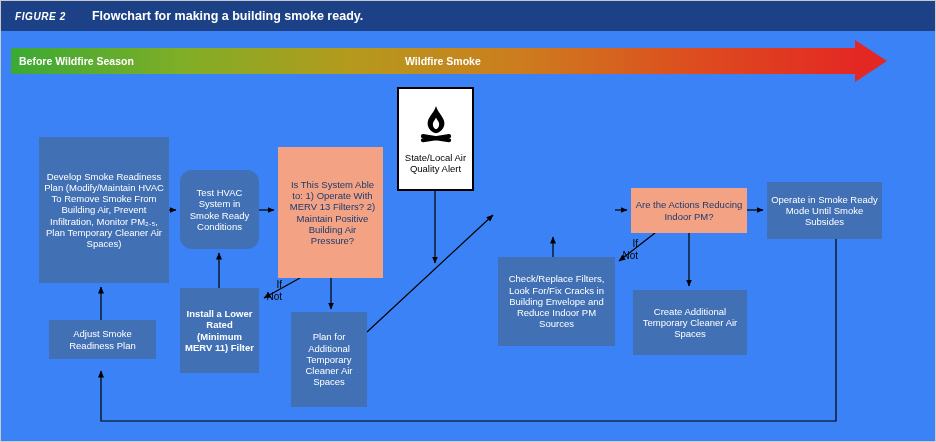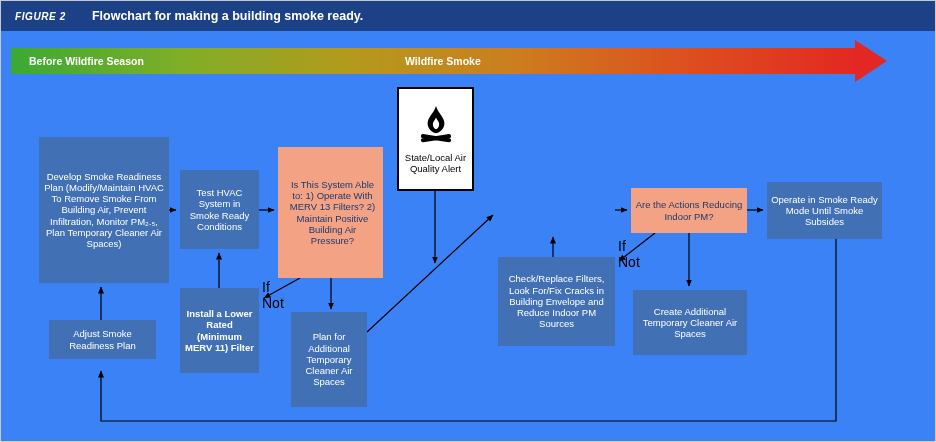--- a/index.html
+++ b/index.html
@@ -19,51 +19,51 @@
   .gbar{
     position:absolute;left:10px;top:47px;width:844px;height:26px;
     background:linear-gradient(to right,#3aa935,#7fae27,#b49a1d,#cc7d1e,#dd4f1f,#e32823);
   }
   .ghead{
     position:absolute;left:854px;top:39px;width:0;height:0;
     border-top:21px solid transparent;border-bottom:21px solid transparent;
     border-left:32px solid var(--gradient-end,#e32823);
   }
   .glabel{position:absolute;top:47px;height:26px;line-height:26px;color:#fff;font-size:10.5px;font-weight:bold;white-space:nowrap;}
-  .gl-left{left:28px;text-align:center;}
+  .gl-left{left:18px;text-align:center;}
   .gl-right{left:404px;}
   
   .box{
     position:absolute;box-sizing:border-box;display:flex;align-items:center;justify-content:center;
     text-align:center;font-size:9.5px;line-height:1.18;padding:3px 4px;
   }
   .blue{background:var(--process-box,#4170b4);color:var(--process-text,#ffffff);}
   .orange{background:var(--decision-box,#f4a284);color:var(--decision-text,#1b3a6e);}
   .alertbox{
     background:#fff;border:2px solid var(--alert-border,#000);color:#000;
     flex-direction:column;gap:4px;padding:8px 4px;
   }
   .alertbox .atext{text-align:center;font-size:9.5px;line-height:1.18;}
   .b-develop{left:38px;top:136px;width:130px;height:146px;}
-  .b-test{left:179px;top:169px;width:79px;height:79px;}
+  .b-test{left:179px;top:169px;width:79px;height:79px;border-radius:12px;}
   .b-system{left:277px;top:146px;width:105px;height:131px;padding-left:8px;}
   .b-alert{left:396px;top:86px;width:77px;height:104px;}
   .b-implement{left:497px;top:187px;width:117px;height:45px;}
   .b-actions{left:630px;top:187px;width:116px;height:45px;}
   .b-operate{left:766px;top:181px;width:115px;height:57px;}
   .b-install{left:179px;top:287px;width:79px;height:85px;font-weight:bold;}
   .b-planspaces{left:290px;top:311px;width:76px;height:95px;}
   .b-check{left:497px;top:256px;width:117px;height:89px;}
   .b-create{left:632px;top:289px;width:114px;height:65px;}
   .b-adjust{left:48px;top:319px;width:107px;height:39px;}
   .box{z-index:2;}
   
   .arrows{position:absolute;left:0;top:0;z-index:1;}
   .ifnot{
-    position:absolute;z-index:3;color:#000;font-size:14px;line-height:1.15;width:20px;text-align:left;
+    position:absolute;z-index:3;color:#000;font-size:10px;line-height:1.15;width:20px;text-align:right;
   }
   .in1{left:261px;top:278px;}
   .in2{left:617px;top:237px;}
 </style>
 </head>
 <body>
 
 <div class="frame">
 
   <div class="hdr">

